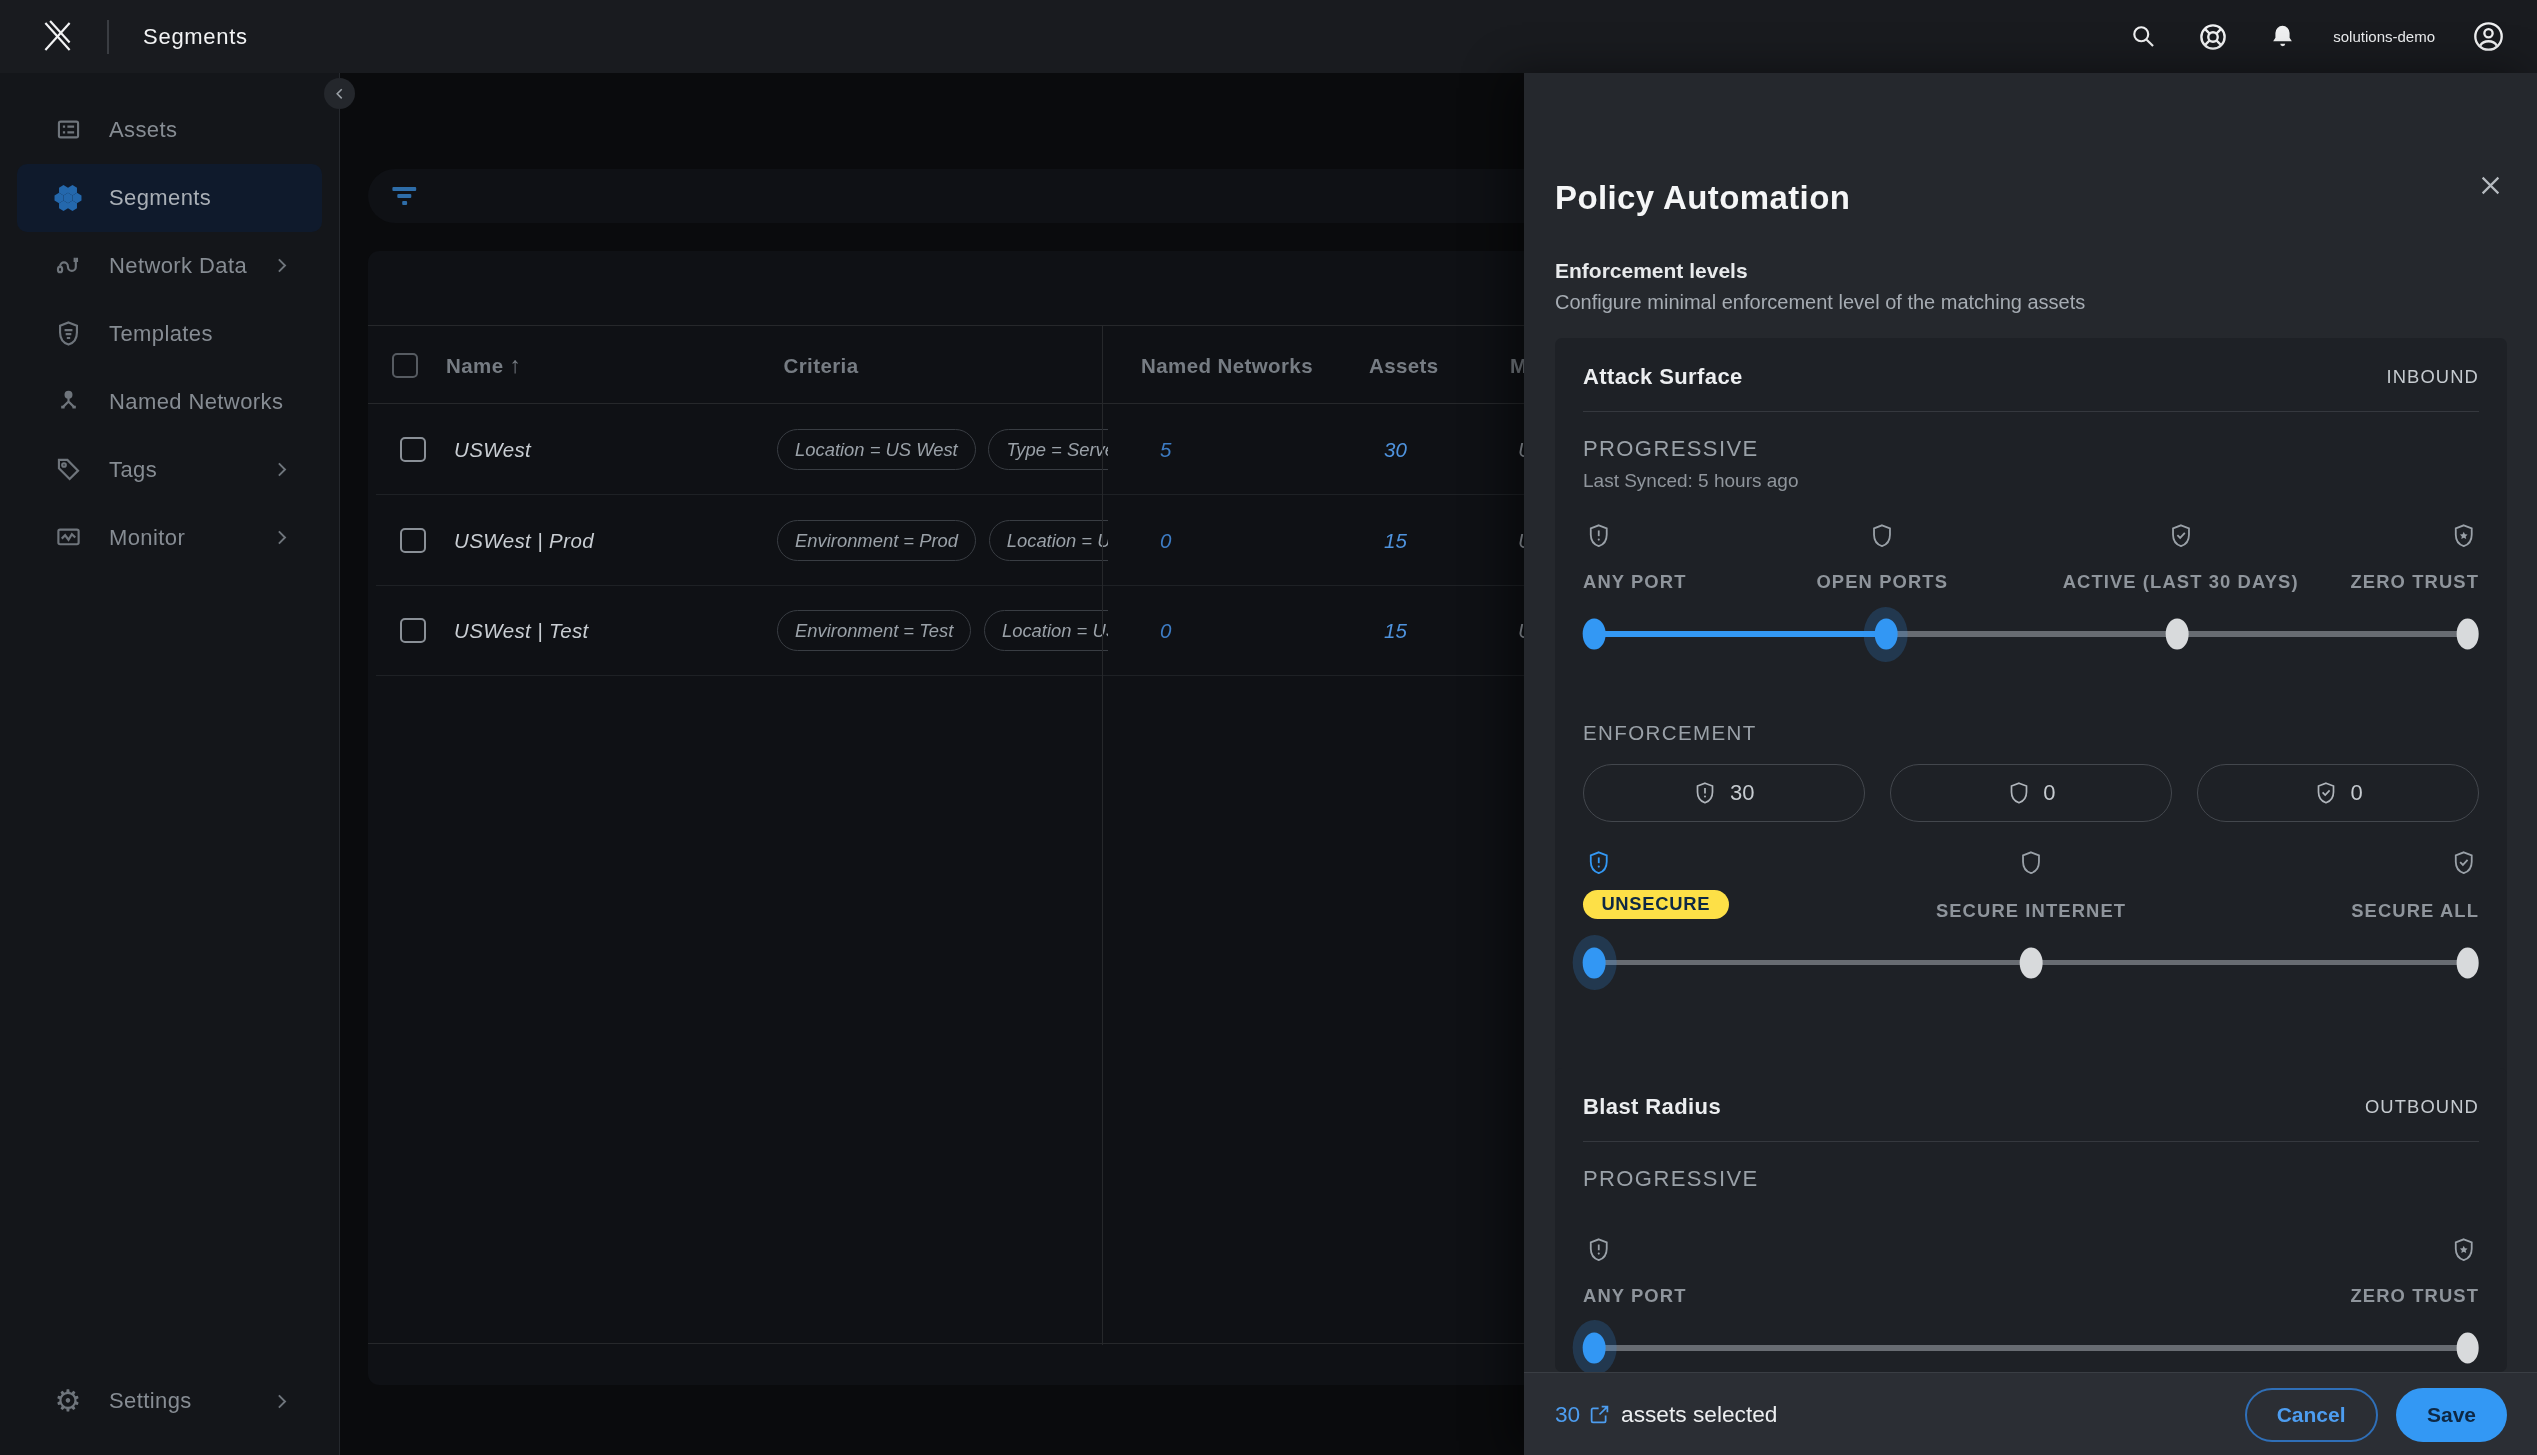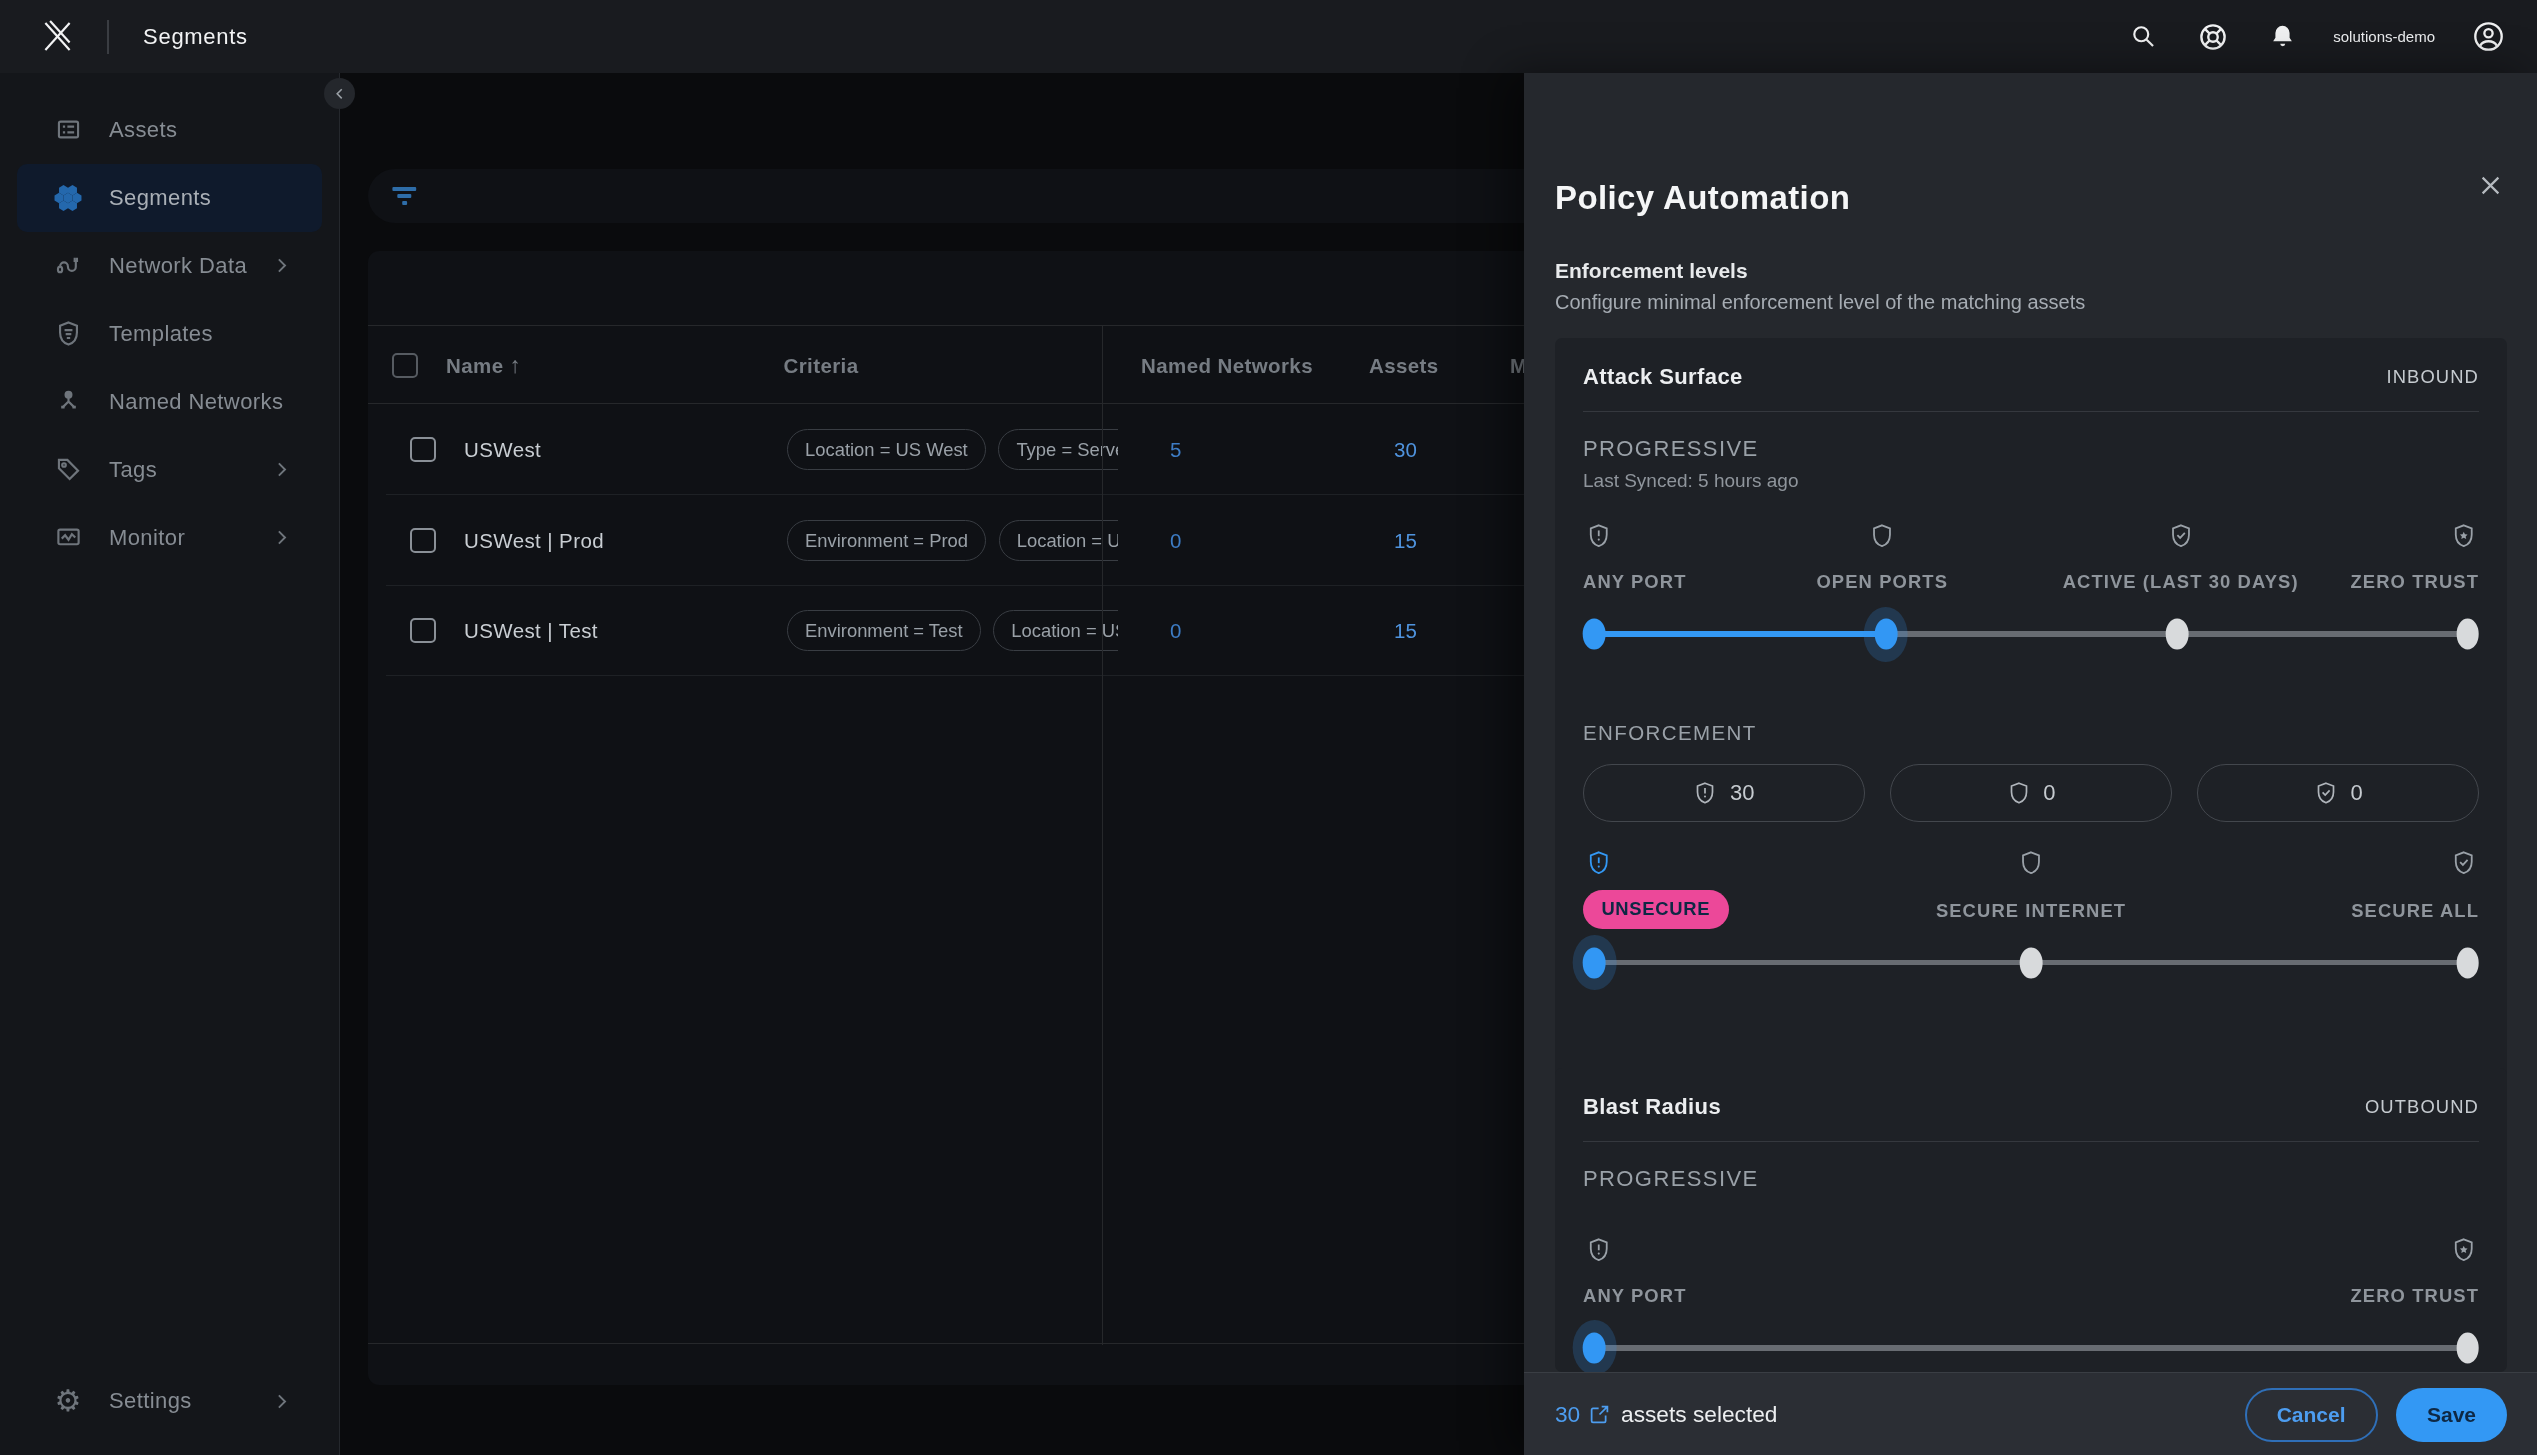--- a/index.html
+++ b/index.html
@@ -46,21 +46,21 @@
   .table-card { position:absolute; left:27px; top:178px; width:1501px; height:1134px;
     border-radius:11.3px; background:#0f1115; overflow:hidden; }
   .thead { position:absolute; left:0; top:74px; width:100%; height:79px;
     border-top:1.4px solid #26282b; border-bottom:1.4px solid #26282b; }
   .col-divider { position:absolute; left:734px; top:74px; width:1.4px; height:1020px; background:#26282b; }
   .table-bottom { position:absolute; left:0; top:1092px; width:100%; height:1.4px; background:#26282b; }
   .checkbox { width:25.5px; height:25.5px; border:2.1px solid #565b61; border-radius:5px; cursor:pointer; }
   .row .checkbox { border-color:#8a9097; }
   .hcell { position:absolute; top:0; height:79px; display:flex; align-items:center;
     font-size:20.5px; font-weight:bold; color:#767c83; letter-spacing:0.4px; }
-  .row { position:absolute; left:18px; width:100%; height:91px; border-bottom:1.4px solid #1e2125; }
+  .row { position:absolute; left:8px; width:100%; height:91px; border-bottom:1.4px solid #1e2125;font-style:italic; }
   .rcell { position:absolute; top:0; height:91px; display:flex; align-items:center; font-size:20.5px; }
   .cell-name { color:#c9ced3; letter-spacing:0.4px; }
   .chips { left:401px; width:331px; overflow:hidden; white-space:nowrap; }
   .chip { display:inline-flex; align-items:center; height:41px; border:1.4px solid #393d43;
     border-radius:21px; padding:0 17px; font-size:18.4px; color:#9aa1a8; margin-right:12.7px; flex:none; }
   .num-link { color:#3d7cc4; cursor:pointer; }
   .num-link.bright { color:#4f93dd; }
   .cell-trunc { color:#9aa1a8; }
 
   
@@ -88,21 +88,21 @@
   .stop-label { position:absolute; top:48px; font-size:18.4px; font-weight:bold;
     color:#8f959c; letter-spacing:1.1px; white-space:nowrap; }
   .track { position:absolute; left:11.3px; right:11.3px; top:108px; height:5.7px;
     background:#686c72; border-radius:2.8px; }
   .track-fill { position:absolute; left:0; top:0; height:5.7px; background:#3398f4; border-radius:2.8px; }
   .knob { position:absolute; top:50%; width:22.7px; height:31px; border-radius:50%;
     background:#d8dadc; transform:translate(-50%,-50%); cursor:pointer; z-index:2; }
   .knob.blue { background:#3398f4; }
   .knob.active::before { content:""; position:absolute; left:50%; top:50%; width:44px; height:55px;
     border-radius:50%; background:rgba(51,152,244,0.20); transform:translate(-50%,-50%); z-index:-1; }
-  .badge { position:absolute; top:40px; height:39px; background:#ec4899; color:#0e2844;
+  .badge { position:absolute; top:40px; height:29px; background:#fde047; color:#0e2844;
     border-radius:20px; display:flex; align-items:center; padding:0 18.4px; font-size:18.4px;
     font-weight:bold; letter-spacing:0.7px; }
 
   .enf-label { margin-top:45px; font-size:20.5px; color:#9aa1a8; letter-spacing:1.4px; }
   .pill-row { display:flex; gap:25.5px; margin-top:18.4px; }
   .pill { flex:1; height:58px; border:1.4px solid #43474d; border-radius:31px; display:flex;
     align-items:center; justify-content:center; gap:12.7px; color:#b0b5bb; cursor:pointer; }
   .pill .count { font-size:22px; color:#c6cbd0; }
 
   .panel-footer { position:absolute; left:0; bottom:0; width:100%; height:84px;

